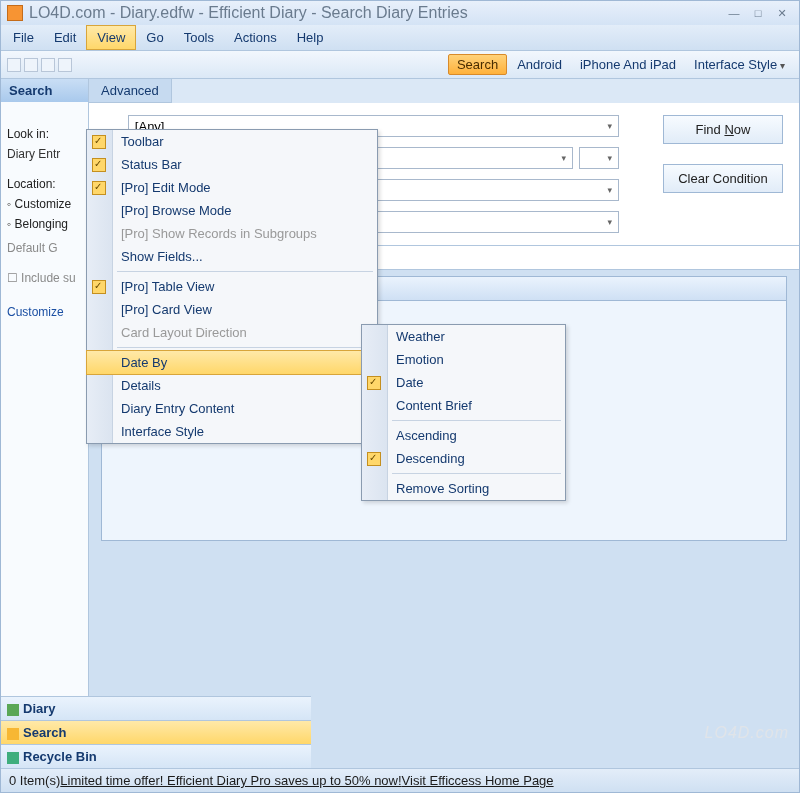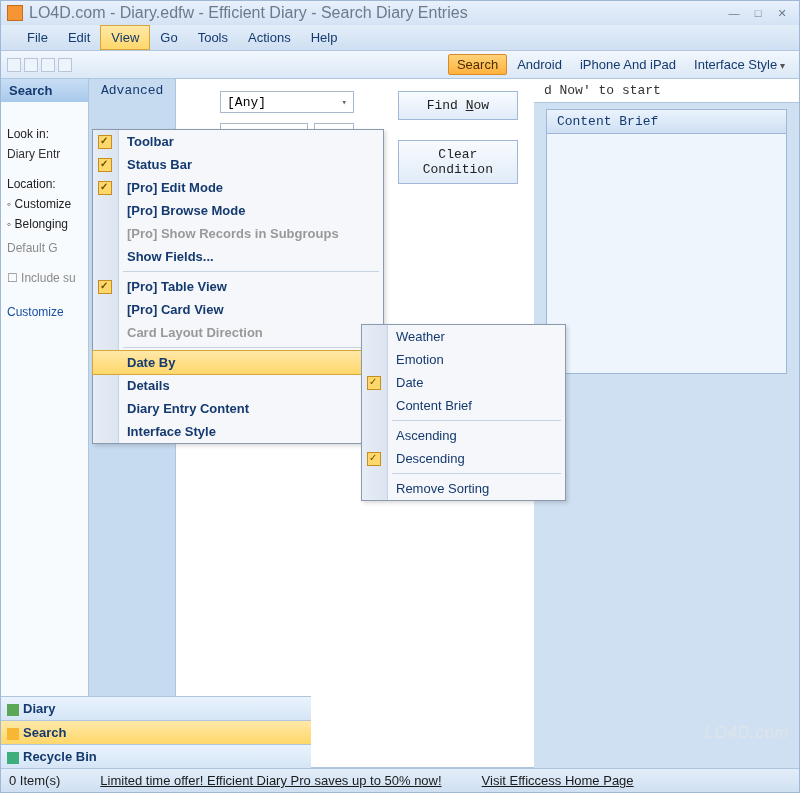--- a/index.html
+++ b/index.html
@@ -7,21 +7,21 @@
   body { display: flex; flex-direction: column; border: 1px solid #9fb8d5; }
   
   
   .titlebar { height: 24px; background: linear-gradient(#e8f0fb, #d4e3f5); display: flex; align-items: center; padding: 0 6px; position: relative; }
   .titlebar .appicon { width: 16px; height: 16px; background: #f79433; border: 1px solid #c46c1a; margin-right: 6px; }
   .titlebar .title { color: #6a7b8e; font-size: 16px; flex: 1; }
   .winbtns { display: flex; gap: 2px; }
   .winbtn { width: 22px; height: 16px; display: flex; align-items: center; justify-content: center; color: #6a7b8e; font-size: 11px; cursor: default; }
   
   
-  .menubar { height: 26px; background: linear-gradient(#e3edf9, #cfe0f2); display: flex; align-items: stretch; padding-left: 16px; border-bottom: 1px solid #b0c6de; }
+  .menubar { height: 26px; background: linear-gradient(#e3edf9, #cfe0f2); display: flex; align-items: stretch; padding-left: 2px; border-bottom: 1px solid #b0c6de; }
   .menuitem { padding: 0 10px; display: flex; align-items: center; color: #153a6f; }
   .menuitem.active { background: linear-gradient(#ffe9a8, #ffd76a); border: 1px solid #d8a53a; }
   
   
   .toolbar { height: 28px; background: linear-gradient(#f2f7fd, #dbe8f6); display: flex; align-items: center; padding: 0 6px; border-bottom: 1px solid #b0c6de; gap: 2px; }
   .toolbtn { padding: 2px 8px; border-radius: 2px; color: #153a6f; }
   .toolbtn.orange { background: linear-gradient(#ffd27a, #ffb13b); border: 1px solid #d88a2a; color: #4a2d00; }
   .toolbtn.dd::after { content: " ▾"; font-size: 10px; color: #555; }
   .microicons { display: flex; gap: 3px; margin-right: auto; }
   .mi { width: 14px; height: 14px; border: 1px solid #b8c6d8; background: #eef4fb; }
@@ -36,21 +36,21 @@
   .sb-content .link { color: #1b4fa3; cursor: pointer; }
   .sb-content .disabled { color: #8a8a8a; }
   .sb-sections { width: 310px; position: absolute; left: 0; bottom: 0; }
   .sb-sec { border-top: 1px solid #b0c6de; padding: 4px 6px; color: #153a6f; font-weight: bold; background: linear-gradient(#eaf3fd, #d5e5f6); }
   .sb-sec.sel { background: linear-gradient(#ffe9a8, #ffd76a); }
   .sb-sec .ic { display: inline-block; width: 12px; height: 12px; margin-right: 4px; vertical-align: middle; }
   .ic-diary { background: #5aa756; }
   .ic-search { background: #f7b733; }
   .ic-recycle { background: #3fae7d; }
   
-  .main { flex: 1; background: #ec4899; display: flex; flex-direction: row; font-family: Liberation Mono, monospace; }
+  .main { flex: 1; background: #ec4899; display: flex; flex-direction: column; }
   .tabs { display: flex; background: #dbe8f6; }
   .tab { padding: 4px 12px; background: #c6daf0; color: #153a6f; border-right: 1px solid #b0c6de; border-bottom: 1px solid #b0c6de; }
   .searchpanel { background: #fff; margin: 0; padding: 12px 16px; display: flex; gap: 32px; align-items: flex-start; border-bottom: 1px solid #b0c6de; }
   .sp-grid { flex: 1; display: grid; grid-template-columns: auto 1fr auto; gap: 10px 12px; align-items: center; }
   .sp-grid label { text-align: right; color: #222; }
   .sp-grid .combo { border: 1px solid #a8b8cc; height: 22px; padding: 2px 6px; display: flex; align-items: center; justify-content: space-between; background: #fff; }
   .sp-grid .combo::after { content: "▾"; font-size: 9px; color: #666; margin-left: 6px; }
   .sp-buttons { display: flex; flex-direction: column; gap: 20px; width: 120px; }
   .btn { border: 1px solid #9fb8d5; background: linear-gradient(#f7fbff, #e1ecf8); padding: 6px 10px; text-align: center; color: #222; border-radius: 0; }
   
@@ -65,25 +65,25 @@
   .dropdown { position: absolute; background: #f5f7fa; border: 1px solid #8a9bb0; box-shadow: 2px 2px 4px rgba(0,0,0,.15); z-index: 100; }
   .dd-checkcol { position: absolute; left: 0; top: 0; bottom: 0; width: 26px; background: linear-gradient(90deg,#e7edf6,#dbe4f0); border-right: 1px solid #c7d3e2; }
   .dd-item { position: relative; padding: 4px 28px 4px 34px; color: #153a6f; white-space: nowrap; }
   .dd-item.disabled { color: #999; }
   .dd-item.sel { background: linear-gradient(#ffe9a8, #ffd76a); border: 1px solid #d8a53a; margin: -1px; }
   .dd-item.hasarrow::after { content: "▸"; position: absolute; right: 8px; top: 4px; font-size: 11px; color: #555; }
   .dd-sep { height: 1px; background: #c7d3e2; margin: 3px 4px 3px 30px; }
   .dd-chk { position: absolute; left: 5px; top: 5px; width: 14px; height: 14px; background: #ffd76a; border: 1px solid #c48f1f; }
   .dd-chk::after { content: "✓"; font-size: 10px; color: #6a4b00; position: absolute; left: 1px; top: -1px; }
   
-  #view-menu { top: 50px; left: 91px; width: 292px; font-weight: bold; }
+  #view-menu { top: 50px; left: 85px; width: 292px; }
   #sortby-menu { top: 245px; left: 360px; width: 205px; }
   
   
-  .statusbar { height: 24px; background: linear-gradient(#e3edf9, #cfe0f2); display: flex; align-items: center; padding: 0 8px; gap: 40px; color: #1b1b1b; white-space: nowrap; border-top: 1px solid #b0c6de; }
+  .statusbar { height: 24px; background: linear-gradient(#e3edf9, #cfe0f2); display: flex; align-items: center; padding: 0 8px; color: #1b1b1b; white-space: nowrap; border-top: 1px solid #b0c6de; }
   .statusbar .lnk { text-decoration: underline; }
   
   .watermark { position: absolute; right: 10px; bottom: 26px; color: #e0e4e9; font-size: 16px; letter-spacing: 1px; font-style: italic; pointer-events: none; }
 </style>
 </head>
 <body>
 
 <div class="titlebar">
   <div class="appicon"></div>
   <div class="title">LO4D.com - Diary.edfw - Efficient Diary - Search Diary Entries</div>

